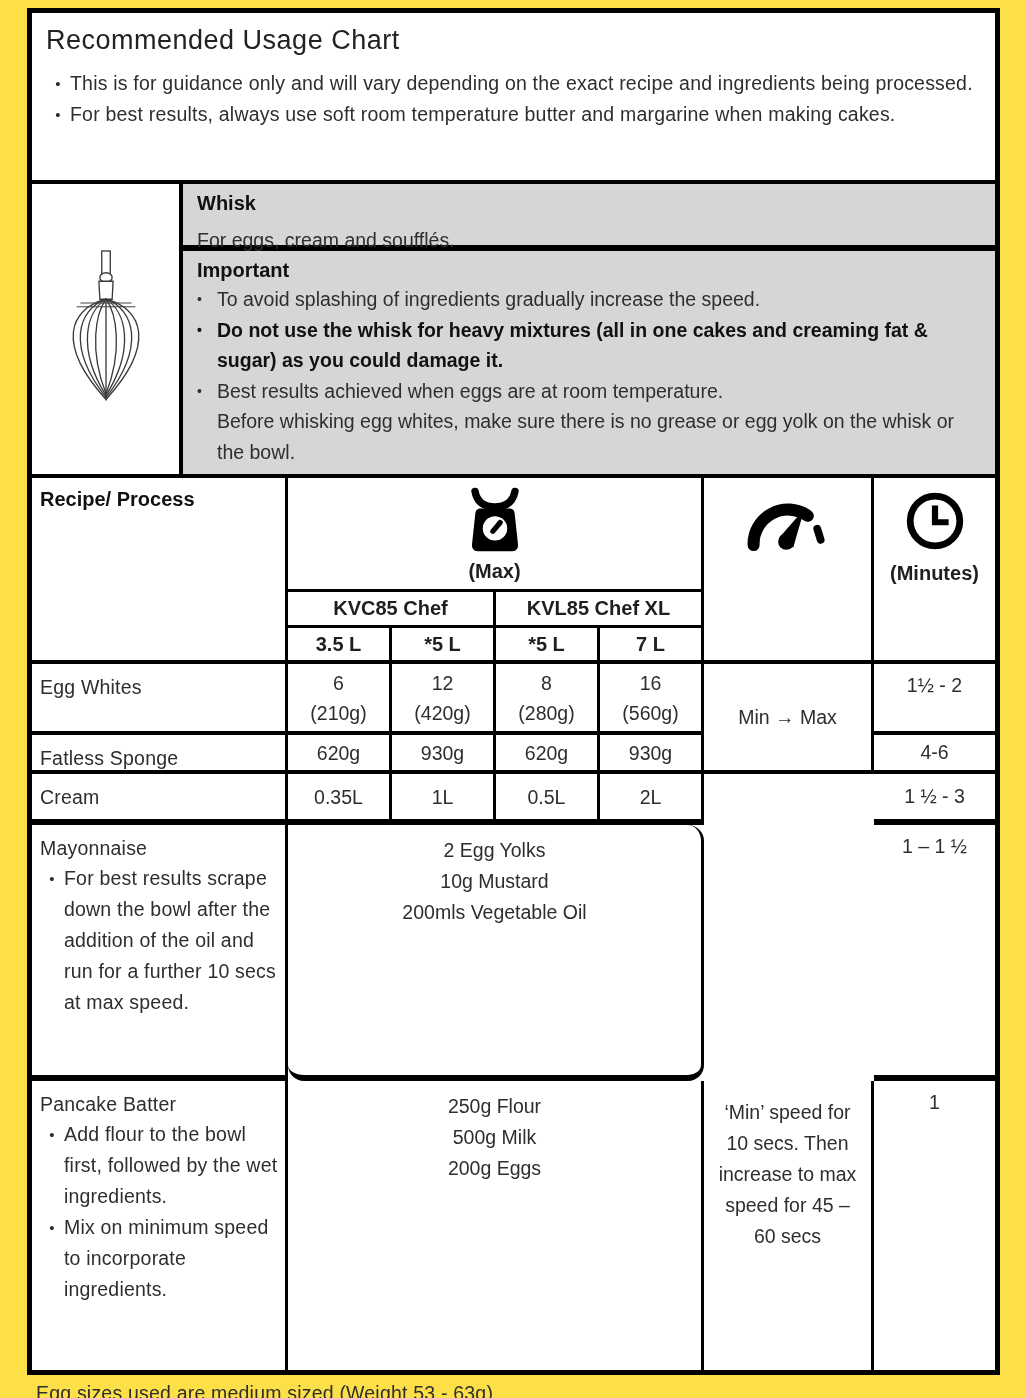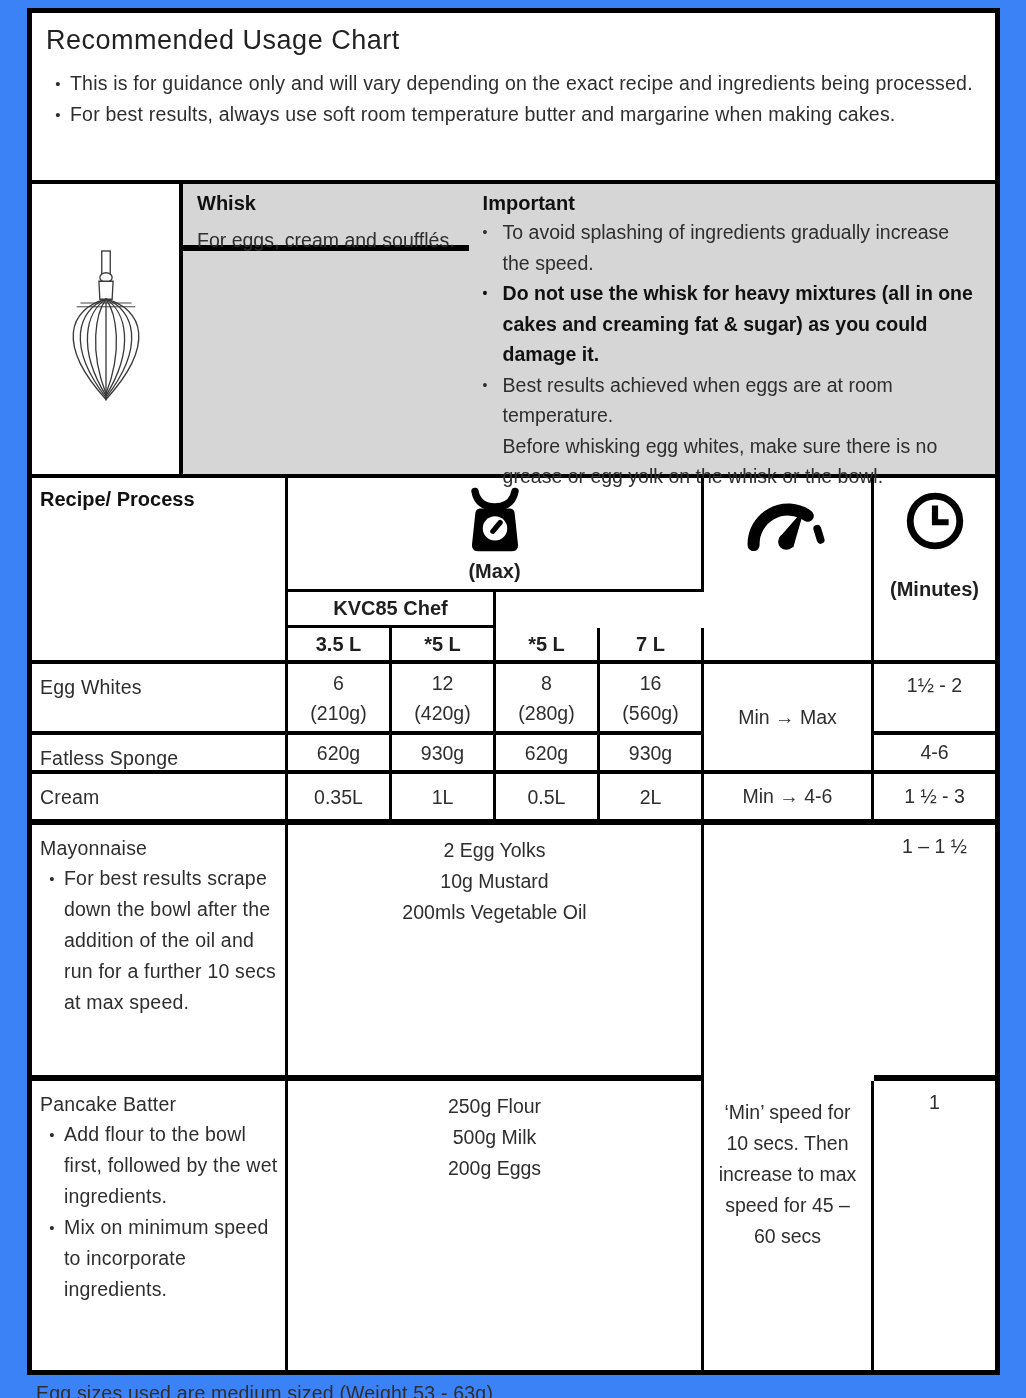--- a/index.html
+++ b/index.html
@@ -1,50 +1,50 @@
 <!DOCTYPE html>
 <html><head>
 <meta charset="utf-8">
 <style>
   * { margin:0; padding:0; box-sizing:border-box; }
   html,body { background:#ffffff; }
   body { font-family:"Liberation Sans", sans-serif; color:#1f1f1f; }
-  .page { position:relative; width:1026px; height:1398px; background:#3b82f6; overflow:hidden; }
+  .page { position:relative; width:1026px; height:1398px; background:#fde047; overflow:hidden; }
   .frame { position:absolute; left:27px; top:8px; width:973px; height:1367px;
            border:5px solid #000; background:#fff; display:flex; flex-direction:column; }
 
   
   .intro { height:167px; padding:10px 18px 0 14px; }
   .intro h1 { font-size:27px; font-weight:400; letter-spacing:.5px; color:#222; margin:2px 0 12px 0; }
   .bullet-row { display:flex; font-size:19.5px; line-height:31px; color:#2e2e2e; letter-spacing:.2px; }
   .bullet-row .b { width:24px; text-align:center; flex:0 0 24px; font-size:15px; }
   .bullet-row .t { flex:1; }
 
   
   .tool-section { height:298px; border-top:4px solid #000; border-bottom:4px solid #000;
                   display:flex; flex:0 0 auto; }
   .tool-image-cell { width:151px; flex:0 0 151px; border-right:4px solid #000;
                      display:flex; align-items:center; justify-content:center; background:#fff; }
-  .tool-right { flex:1; display:flex; flex-direction:row; background:#d6d6d6; }
+  .tool-right { flex:1; display:flex; flex-direction:column; background:#d6d6d6; }
   .tool-head { height:67px; border-bottom:6px solid #000; padding:8px 14px; }
   .tool-head .name { font-size:20px; font-weight:700; color:#111; }
   .tool-head .desc { font-size:19.5px; color:#2e2e2e; margin-top:14px; }
   .tool-important { flex:1; padding:8px 14px; }
   .tool-important .imp-title { font-size:20px; font-weight:700; color:#111; margin-bottom:2px; }
   .imp-bullet { display:flex; font-size:19.5px; line-height:30.5px; color:#2e2e2e; }
   .imp-bullet .b { width:20px; flex:0 0 20px; font-size:14px; }
   .imp-bullet .t { flex:1; white-space:pre-line; }
   .imp-bullet.bold .t, .imp-bullet.bold .b { font-weight:700; color:#111; }
 
   
   .grid { flex:1; display:grid;
           grid-template-columns:256px 104px 104px 104px 104px 170px auto;
           grid-template-rows:114px 36px 36px 71px 39px 51px 256px auto; }
   .cell { border-right:3px solid #000; border-bottom:4px solid #000; overflow:hidden; }
-  .cell.last-col { border-right:none;gap:16px; }
+  .cell.last-col { border-right:none; }
   .cell.no-bottom { border-bottom:none; }
   .cell.thin-bottom { border-bottom:3px solid #000; }
   .cell.heavy-bottom { border-bottom:6px solid #000; }
 
   .c-corner { grid-column:1; grid-row:1/4; padding:10px 8px 0 8px;
               font-size:20px; font-weight:700; color:#111; }
   .c-max { grid-column:2/6; grid-row:1; display:flex; flex-direction:column;
            align-items:center; justify-content:flex-start; padding-top:6px; }
   .c-max .lbl { font-size:20px; font-weight:700; margin-top:2px; }
   .c-speedhdr { grid-column:6; grid-row:1/4; display:flex; justify-content:center;
@@ -159,20 +159,21 @@
 
       <div class="cell c-timehdr last-col">
         <svg class="icon-svg" width="62" height="62" viewBox="0 0 100 100">
           <circle cx="50" cy="50" r="40" stroke="#000" stroke-width="11" fill="none"></circle>
           <path d="M50,25 L50,52 L72,52" stroke="#000" stroke-width="10" fill="none"></path>
         </svg>
         <div class="lbl">(Minutes)</div>
       </div>
 
       <div class="cell c-model thin-bottom" style="grid-column:2/4;">KVC85 Chef</div>
+      <div class="cell c-model thin-bottom" style="grid-column:4/6;">KVL85 Chef XL</div>
 
       <div class="cell c-cap" style="grid-column:2;">3.5 L</div>
       <div class="cell c-cap" style="grid-column:3;">*5 L</div>
       <div class="cell c-cap" style="grid-column:4;">*5 L</div>
       <div class="cell c-cap" style="grid-column:5;">7 L</div>
 
       <div class="cell name-cell" style="grid-column:1;grid-row:4;">
         <div class="nm">Egg Whites</div>
       </div>
       <div class="cell val-cell" style="grid-column:2;grid-row:4;">6
@@ -195,31 +196,30 @@
       <div class="cell val-cell" style="grid-column:5;grid-row:5;">930g</div>
       <div class="cell time-cell v-center last-col" style="grid-column:7;grid-row:5;">4-6</div>
 
       <div class="cell name-cell heavy-bottom" style="grid-column:1;grid-row:6;">
         <div class="nm">Cream</div>
       </div>
       <div class="cell val-cell heavy-bottom" style="grid-column:2;grid-row:6;">0.35L</div>
       <div class="cell val-cell heavy-bottom" style="grid-column:3;grid-row:6;">1L</div>
       <div class="cell val-cell heavy-bottom" style="grid-column:4;grid-row:6;">0.5L</div>
       <div class="cell val-cell heavy-bottom" style="grid-column:5;grid-row:6;">2L</div>
-      <div class="cell speed-cell v-center heavy-bottom" style="grid-column:6;grid-row:6;">Min → 4-6</div>
       <div class="cell time-cell v-center last-col heavy-bottom" style="grid-column:7;grid-row:6;">1 ½ - 3</div>
 
       <div class="cell name-cell heavy-bottom" style="grid-column:1;grid-row:7;">
         <div class="nm">Mayonnaise</div>
         <div class="bullet-row">
           <span class="b">•</span>
           <span class="t">For best results scrape down the bowl after the addition of the oil and run for a further 10 secs at max speed.</span>
         </div>
       </div>
-      <div class="cell ing-cell heavy-bottom" style="grid-column:2/6;grid-row:7;">2 Egg Yolks
+      <div class="cell ing-cell heavy-bottom" style="grid-column:2/6;grid-row:7;border-radius:16px;">2 Egg Yolks
 10g Mustard
 200mls Vegetable Oil</div>
       <div class="cell time-cell v-top last-col heavy-bottom" style="grid-column:7;grid-row:7;">1 – 1 ½</div>
 
       <div class="cell name-cell no-bottom" style="grid-column:1;grid-row:8;">
         <div class="nm">Pancake Batter</div>
         <div class="bullet-row">
           <span class="b">•</span>
           <span class="t">Add flour to the bowl first, followed by the wet ingredients.</span>
         </div>

